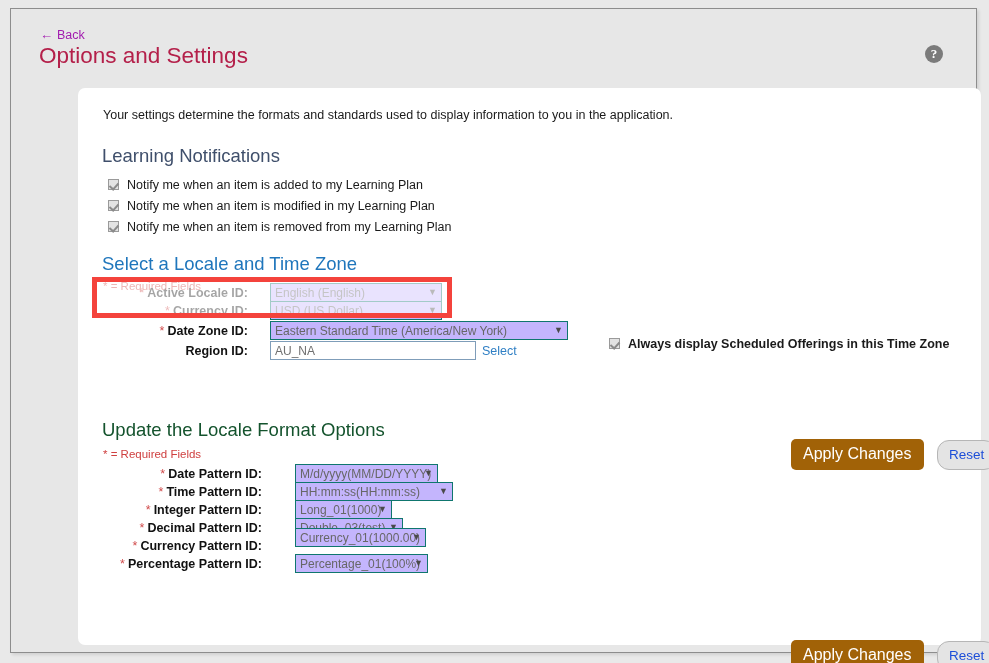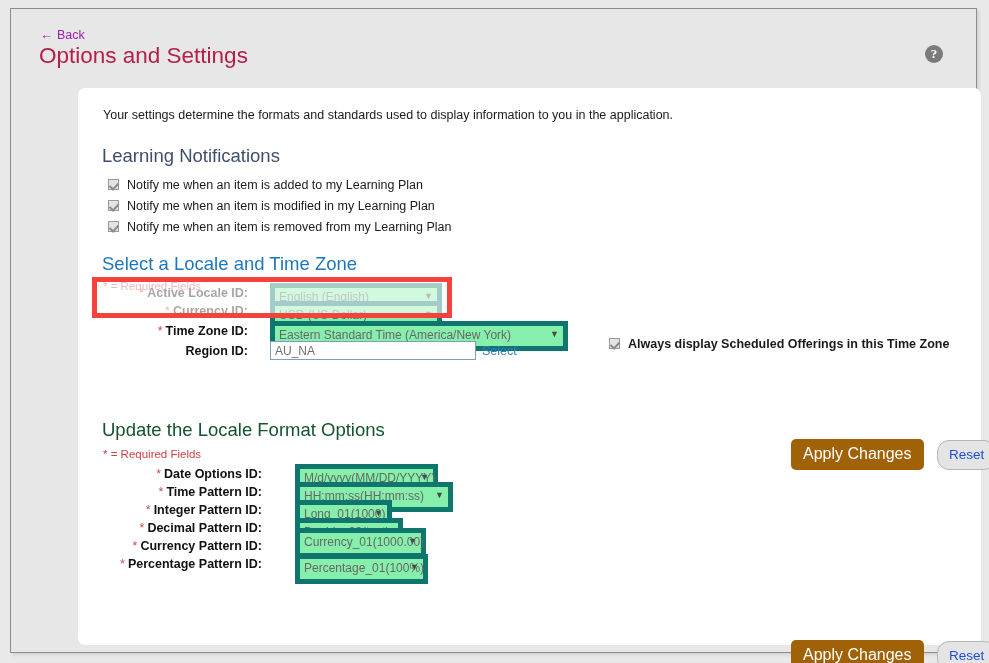--- a/index.html
+++ b/index.html
@@ -175,24 +175,24 @@
     white-space: nowrap;
   }
   .field-label .star {
     color: #d04a4a;
     font-weight: normal;
     margin-right: 3px;
   }
 
   .select-box {
     position: absolute;
-    border: 5px solid #0f766e;
-    background: #86efac;
-    box-sizing: border-box;
-    height: 30px;
+    border: 1px solid #0f766e;
+    background: #c4b5fd;
+    box-sizing: border-box;
+    height: 19px;
     font-size: 12px;
     color: #676767;
     cursor: pointer;
   }
   .select-box .sel-text {
     position: absolute;
     left: 4px;
     top: 2px;
     white-space: nowrap;
   }
@@ -327,21 +327,21 @@
 
     <div class="field-label" style="left:40px; top:216px; width:130px;">
       <span class="star">*</span><span>Currency ID:</span>
     </div>
     <div class="select-box" style="left:192px; top:213px; width:172px;">
       <span class="sel-text">USD (US Dollar)</span>
       <span class="caret">▼</span>
     </div>
 
     <div class="field-label" style="left:40px; top:236px; width:130px;">
-      <span class="star">*</span><span>Time Zone ID:</span>
+      <span class="star">*</span><span>Date Zone ID:</span>
     </div>
     <div class="select-box" style="left:192px; top:233px; width:298px;">
       <span class="sel-text">Eastern Standard Time (America/New York)</span>
       <span class="caret">▼</span>
     </div>
 
     <div class="field-label" style="left:40px; top:256px; width:130px;">
       <span>Region ID:</span>
     </div>
     <input class="text-input" style="left: 192px; top: 253px; width: 206px;" type="text" value="AU_NA">
@@ -354,21 +354,21 @@
     <div id="btn-row-locale" class="btn-row">
       <button class="btn-apply">Apply Changes</button>
       <button class="btn-reset">Reset</button>
     </div>
 
     <h2 id="heading-format-options" class="section-heading">Update the Locale Format Options</h2>
 
     <div id="required-note-format" class="required-note">* = Required Fields</div>
 
     <div class="field-label" style="left:20px; top:379px; width:164px;">
-      <span class="star">*</span><span>Date Options ID:</span>
+      <span class="star">*</span><span>Date Pattern ID:</span>
     </div>
     <div class="select-box" style="left:217px; top:376px; width:143px;">
       <span class="sel-text">M/d/yyyy(MM/DD/YYYY)</span>
       <span class="caret">▼</span>
     </div>
 
     <div class="field-label" style="left:20px; top:397px; width:164px;">
       <span class="star">*</span><span>Time Pattern ID:</span>
     </div>
     <div class="select-box" style="left:217px; top:394px; width:158px;">

